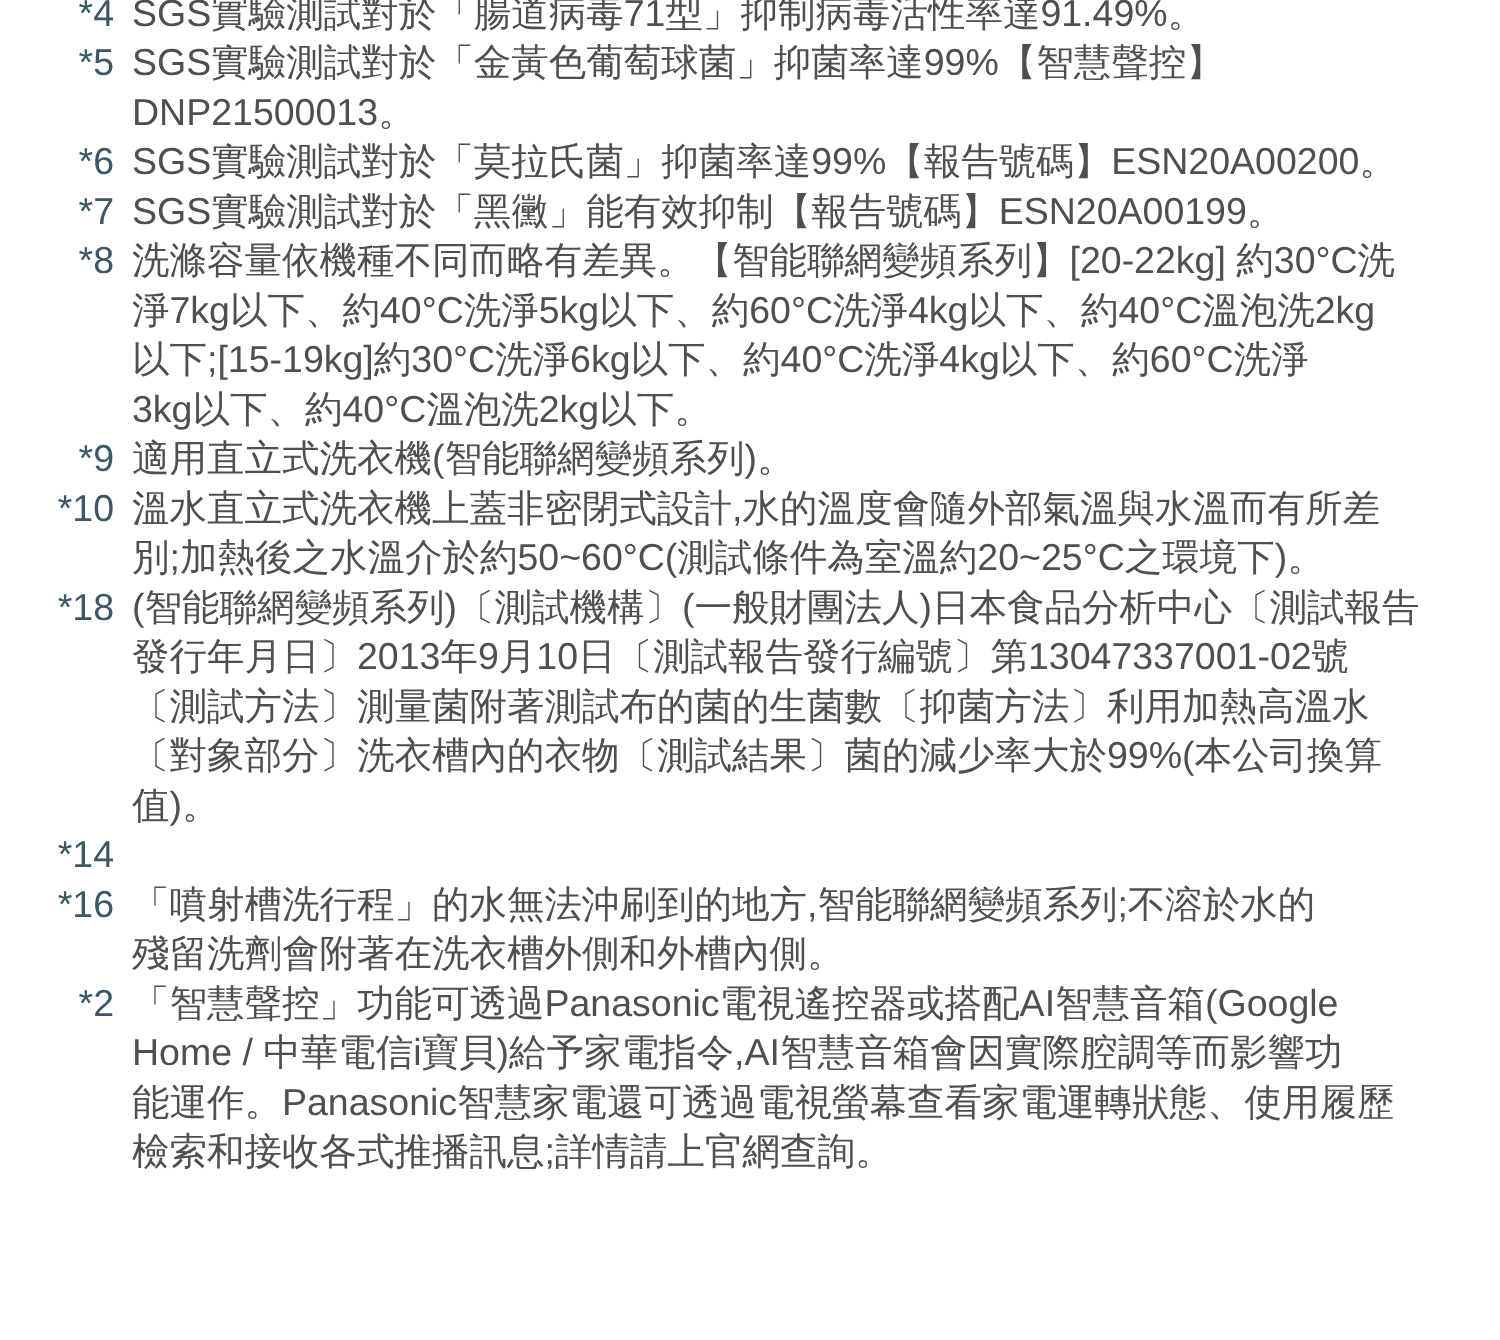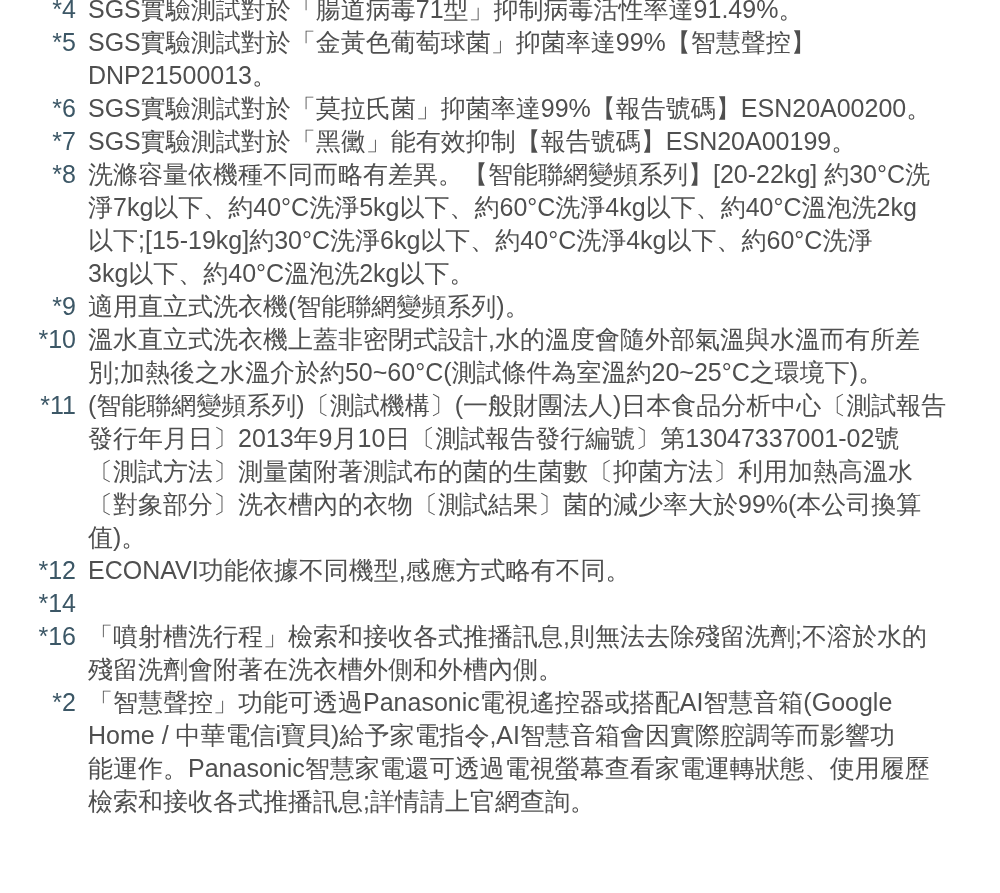--- a/index.html
+++ b/index.html
@@ -71,37 +71,33 @@
     <div class="row">
       <span class="marker">*9</span>
       <div class="text">適用直立式洗衣機(智能聯網變頻系列)。</div>
     </div>
     <div class="row">
       <span class="marker">*10</span>
       <div class="text">溫水直立式洗衣機上蓋非密閉式設計,水的溫度會隨外部氣溫與水溫而有所差
 別;加熱後之水溫介於約50~60°C(測試條件為室溫約20~25°C之環境下)。</div>
     </div>
     <div class="row">
-      <span class="marker">*11</span>
+      <span class="marker">*18</span>
       <div class="text">(智能聯網變頻系列)〔測試機構〕(一般財團法人)日本食品分析中心〔測試報告
 發行年月日〕2013年9月10日〔測試報告發行編號〕第13047337001-02號
 〔測試方法〕測量菌附著測試布的菌的生菌數〔抑菌方法〕利用加熱高溫水
 〔對象部分〕洗衣槽內的衣物〔測試結果〕菌的減少率大於99%(本公司換算
 值)。</div>
     </div>
     <div class="row">
-      <span class="marker">*12</span>
-      <div class="text">ECONAVI功能依據不同機型,感應方式略有不同。</div>
-    </div>
-    <div class="row">
       <span class="marker">*14</span>
     </div>
     <div class="row">
       <span class="marker">*16</span>
-      <div class="text">「噴射槽洗行程」檢索和接收各式推播訊息,則無法去除殘留洗劑;不溶於水的
+      <div class="text">「噴射槽洗行程」的水無法沖刷到的地方,智能聯網變頻系列;不溶於水的
 殘留洗劑會附著在洗衣槽外側和外槽內側。</div>
     </div>
     <div class="row">
       <span class="marker">*2</span>
       <div class="text">「智慧聲控」功能可透過Panasonic電視遙控器或搭配AI智慧音箱(Google
 Home / 中華電信i寶貝)給予家電指令,AI智慧音箱會因實際腔調等而影響功
 能運作。Panasonic智慧家電還可透過電視螢幕查看家電運轉狀態、使用履歷
 檢索和接收各式推播訊息;詳情請上官網查詢。</div>
     </div>
   </div>

